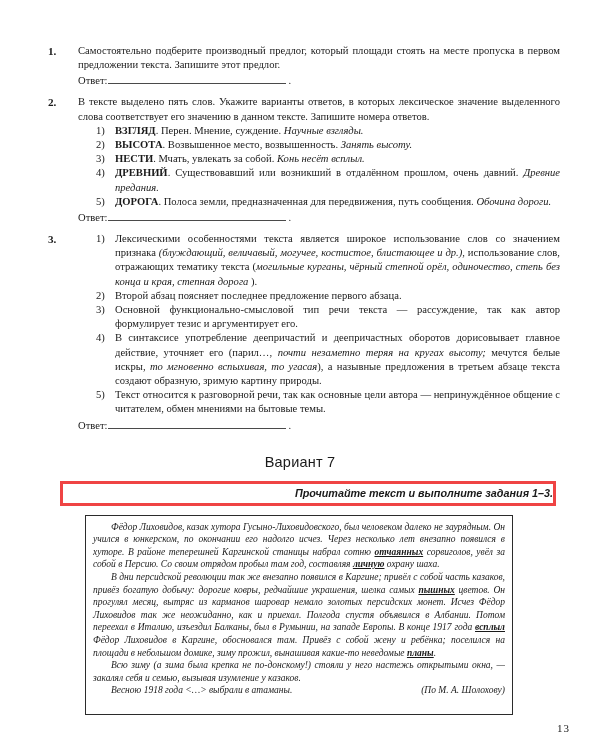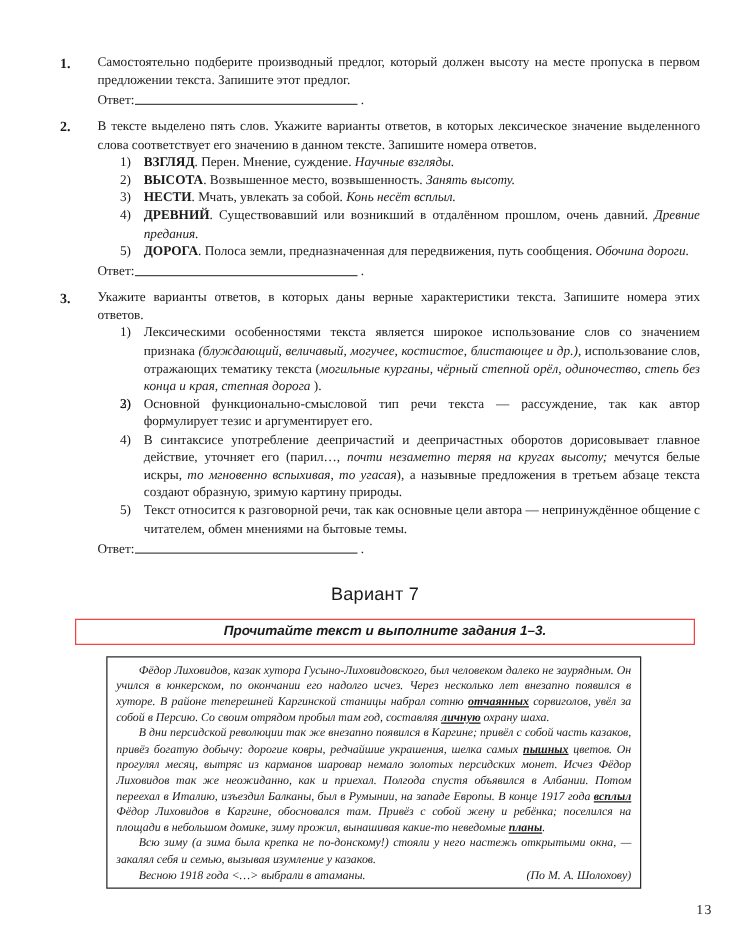--- a/index.html
+++ b/index.html
@@ -94,38 +94,38 @@
     font-weight: normal;
     font-size: 14.5px;
     letter-spacing: 0.2px;
     margin: 0;
     padding: 0;
   }
 
   
   .instruction-box {
     margin: 11px 44px 0 60px;
-    border: 1px solid #ef4444;
+    border: 3px solid #ef4444;
     height: 19px;
     display: flex;
     align-items: center;
-    justify-content: center;
+    justify-content: flex-end;
   }
   .instruction-text {
     font-family: "Liberation Sans", "DejaVu Sans", sans-serif;
     font-style: italic;
     font-weight: bold;
     font-size: 10.8px;
   }
 
   
   .passage-box {
     margin: 9px 87px 12px 85px;
     border: 1px solid #2b2b2b;
-    padding: 5px 7px 3px 7px;
+    padding: 5px 7px 17px 7px;
   }
   .passage-p {
     font-style: italic;
     font-size: 9.5px;
     line-height: 12.6px;
     text-align: justify;
     text-justify: inter-word;
     margin: 0;
     text-indent: 18px;
   }
@@ -156,21 +156,21 @@
 </style>
 </head>
 <body>
 
 <div class="page">
 
   <div style="height:44px"></div>
   <div class="task">
     <div class="task-num">1.</div>
     <div class="task-body">
-      <p class="task-text">Самостоятельно подберите производный предлог, который должен высоту на месте пропуска в первом предложении текста. Запишите этот предлог.</p>
+      <p class="task-text">Самостоятельно подберите производный предлог, который площади стоять на месте пропуска в первом предложении текста. Запишите этот предлог.</p>
       <div class="answer-row">
         <span>Ответ:</span>
         <span class="answer-rule"></span>
         <span class="answer-dot">.</span>
       </div>
     </div>
   </div>
 
   <div class="gap-s"></div>
   <div class="task">
@@ -204,29 +204,28 @@
         <span class="answer-rule"></span>
         <span class="answer-dot">.</span>
       </div>
     </div>
   </div>
 
   <div class="gap-s"></div>
   <div class="task">
     <div class="task-num">3.</div>
     <div class="task-body">
-      <p class="task-text">Укажите варианты ответов, в которых даны верные характеристики текста. Запишите номера этих ответов.</p>
       <ul class="opts">
         <li>
           <span class="marker">1)</span>
           <span>Лексическими особенностями текста является широкое использование слов со значением признака </span><span class="ital">(блуждающий, величавый, могучее, костистое, блистающее и др.)</span><span>, использование слов, отражающих тематику текста (</span><span class="ital">могильные курганы, чёрный степной орёл, одиночество, степь без конца и края, степная дорога </span><span>).</span>
         </li>
         <li>
           <span class="marker">2)</span>
-          <span class="ital"></span><span></span><span class="ital"></span><span></span>
+          <span>Второй абзац поясняет последнее предложение первого абзаца.</span><span class="ital"></span><span></span><span class="ital"></span><span></span>
         </li>
         <li>
           <span class="marker">3)</span>
           <span>Основной функционально-смысловой тип речи текста — рассуждение, так как автор формулирует тезис и аргументирует его.</span><span class="ital"></span><span></span><span class="ital"></span><span></span>
         </li>
         <li>
           <span class="marker">4)</span>
           <span>В синтаксисе употребление деепричастий и деепричастных оборотов дорисовывает главное действие, уточняет его (парил…, </span><span class="ital">почти незаметно теряя на кругах высоту;</span><span> мечутся белые искры, </span><span class="ital">то мгновенно вспыхивая, то угасая</span><span>), а назывные предложения в третьем абзаце текста создают образную, зримую картину природы.</span>
         </li>
         <li>

